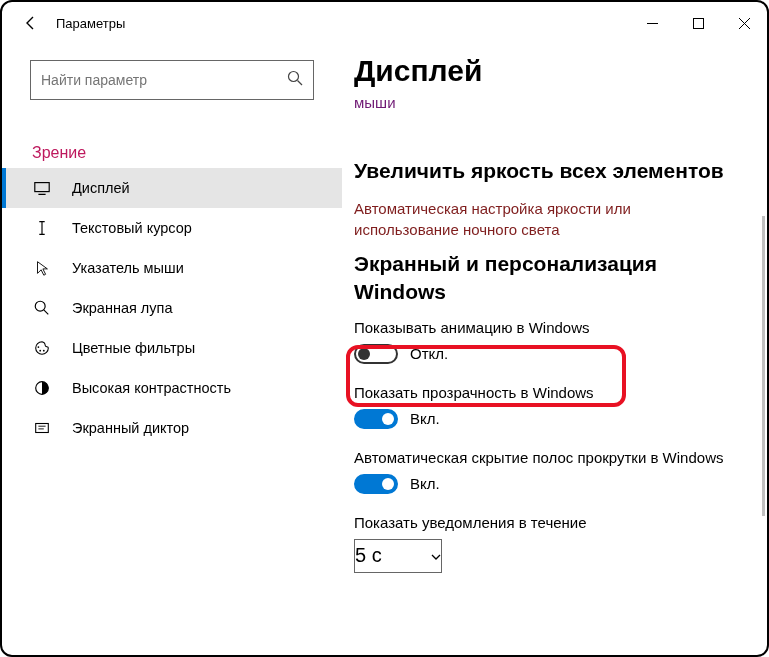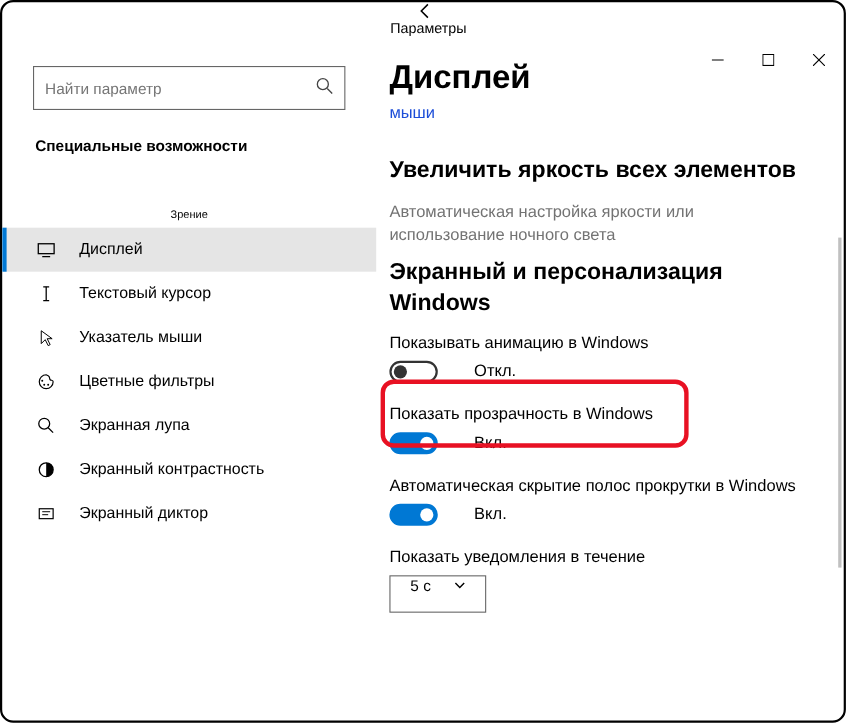--- a/index.html
+++ b/index.html
@@ -11,21 +11,20 @@
     overflow: hidden;
     border: 2px solid #000;
     border-radius: 12px;
     position: relative;
   }
   .titlebar {
     display: flex;
     align-items: center;
     height: 42px;
     padding-left: 10px;
-    flex-direction: column;
   }
   .back-btn {
     width: 38px; height: 38px;
     display: flex; align-items: center; justify-content: center;
     font-size: 16px; margin-right: 6px;
   }
   .title { font-size: 13px; }
   .win-controls {
     margin-left: auto;
     display: flex;
@@ -85,68 +84,66 @@
     font-size: 14px;
     flex: 1;
     background: transparent;
   }
   .section-bold {
     font-weight: 600;
     font-size: 14px;
     padding: 10px 30px 20px 30px;
   }
   .section-sub {
-    font-size: 10px;
-    color: #000000;
+    font-size: 16px;
+    color: #be185d;
     padding: 30px 30px 6px 30px;
-    text-align: center;
   }
   .main {
     flex: 1;
     padding: 10px 24px 0 0;
     position: relative;
     overflow: hidden;
   }
   .main-inner {
     padding-left: 12px;
   }
   .h1 {
     font-size: 30px;
     font-weight: 600;
     margin-bottom: 6px;
   }
   .link-fragment {
-    color: #1d4ed8;
+    color: #701a75;
     font-size: 15px;
-    margin-bottom: 30px;
+    margin-bottom: 46px;
   }
   .h2 {
     font-size: 21px;
     font-weight: 600;
     margin-bottom: 14px;
     line-height: 1.3;
   }
   .link {
-    color: #737373;
+    color: #7f1d1d;
     font-size: 15px;
     line-height: 1.4;
     margin-bottom: 10px;
     max-width: 380px;
   }
   .setting {
     margin-bottom: 20px;
   }
   .setting-label {
     font-size: 15px;
     margin-bottom: 8px;
   }
   .toggle-row {
     display: flex;
     align-items: center;
-    gap: 21px;
   }
   .toggle {
     width: 44px; height: 20px;
     border-radius: 10px;
     position: relative;
     margin-right: 12px;
   }
   .toggle.off {
     border: 2px solid #333;
     background: #fff;
@@ -176,24 +173,24 @@
     position: absolute;
     border: 4px solid #e81123;
     border-radius: 12px;
     pointer-events: none;
   }
   .select-box {
     border: 1px solid #666;
     height: 34px;
     width: 88px;
     display: flex;
-    align-items: flex-start;
+    align-items: center;
     justify-content: space-between;
-    padding: 0 18px;
-    font-size: 14px;
+    padding: 0 0;
+    font-size: 20px;
     margin-top: 8px;
   }
   .scroll-track {
     position: absolute;
     right: 2px;
     top: 172px;
     width: 3px;
     height: 300px;
     background: #c0c0c0;
   }
@@ -234,21 +231,20 @@
     <div class="search-box">
       <input type="text" placeholder="Найти параметр" style="">
       <span>
         <svg viewBox="0 0 16 16" width="16" height="16">
             <circle cx="6.5" cy="6.5" r="5" stroke="#444" stroke-width="1.2" fill="none"></circle>
             <line x1="10.5" y1="10.5" x2="15" y2="15" stroke="#444" stroke-width="1.2"></line>
           </svg>
       </span>
     </div>
 
-    <div class="section-bold">Специальные возможности</div>
     <div class="section-sub">Зрение</div>
 
     <div class="side-row active">
       <span class="icon">
         <svg viewBox="0 0 20 20" width="18" height="18">
             <rect x="2" y="4" width="16" height="10" stroke="#000" stroke-width="1.3" fill="none"></rect>
             <line x1="6" y1="17" x2="14" y2="17" stroke="#000" stroke-width="1.3"></line>
           </svg>
       </span>
       <span>Дисплей</span>
@@ -264,52 +260,52 @@
       <span>Текстовый курсор</span>
     </div>
 
     <div class="side-row">
       <span class="icon">
         <svg viewBox="0 0 20 20" width="18" height="18">
             <path d="M5 3 L5 16 L9 12 L12 18 L14 17 L11 11 L16 11 Z" stroke="#000" stroke-width="1" fill="none"></path>
           </svg>
       </span>
       <span>Указатель мыши</span>
+    </div>
+
+    <div class="side-row">
+      <span class="icon">
+        <svg viewBox="0 0 20 20" width="18" height="18">
+            <circle cx="8" cy="8" r="5.5" stroke="#000" stroke-width="1.3" fill="none"></circle>
+            <line x1="12" y1="12" x2="17" y2="17" stroke="#000" stroke-width="1.3"></line>
+          </svg>
+      </span>
+      <span>Экранная лупа</span>
     </div>
 
     <div class="side-row">
       <span class="icon">
         <svg viewBox="0 0 20 20" width="18" height="18">
             <path d="M10 3 A7 7 0 1 0 17 10 C17 8 15 9 14 8 C13 7 14 5 12 4 Z" stroke="#000" stroke-width="1.2" fill="none"></path>
             <circle cx="6" cy="9" r="1" fill="#000"></circle>
             <circle cx="8" cy="13" r="1" fill="#000"></circle>
             <circle cx="12" cy="13" r="1" fill="#000"></circle>
           </svg>
       </span>
       <span>Цветные фильтры</span>
     </div>
 
     <div class="side-row">
       <span class="icon">
         <svg viewBox="0 0 20 20" width="18" height="18">
-            <circle cx="8" cy="8" r="5.5" stroke="#000" stroke-width="1.3" fill="none"></circle>
-            <line x1="12" y1="12" x2="17" y2="17" stroke="#000" stroke-width="1.3"></line>
-          </svg>
-      </span>
-      <span>Экранная лупа</span>
-    </div>
-
-    <div class="side-row">
-      <span class="icon">
-        <svg viewBox="0 0 20 20" width="18" height="18">
             <circle cx="10" cy="10" r="7" stroke="#000" stroke-width="1.3" fill="none"></circle>
             <path d="M10 3 A7 7 0 0 1 10 17 Z" fill="#000"></path>
           </svg>
       </span>
-      <span>Экранный контрастность</span>
+      <span>Высокая контрастность</span>
     </div>
 
     <div class="side-row">
       <span class="icon">
         <svg viewBox="0 0 20 20" width="18" height="18">
             <rect x="3" y="5" width="14" height="10" stroke="#000" stroke-width="1.2" fill="none"></rect>
             <line x1="6" y1="8" x2="14" y2="8" stroke="#000" stroke-width="1"></line>
             <line x1="6" y1="11" x2="12" y2="11" stroke="#000" stroke-width="1"></line>
           </svg>
       </span>

